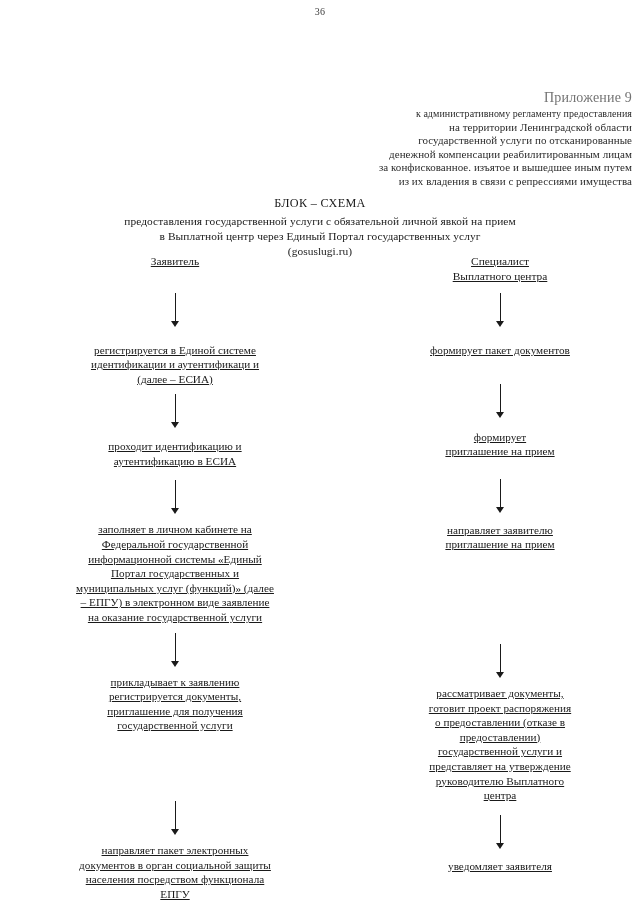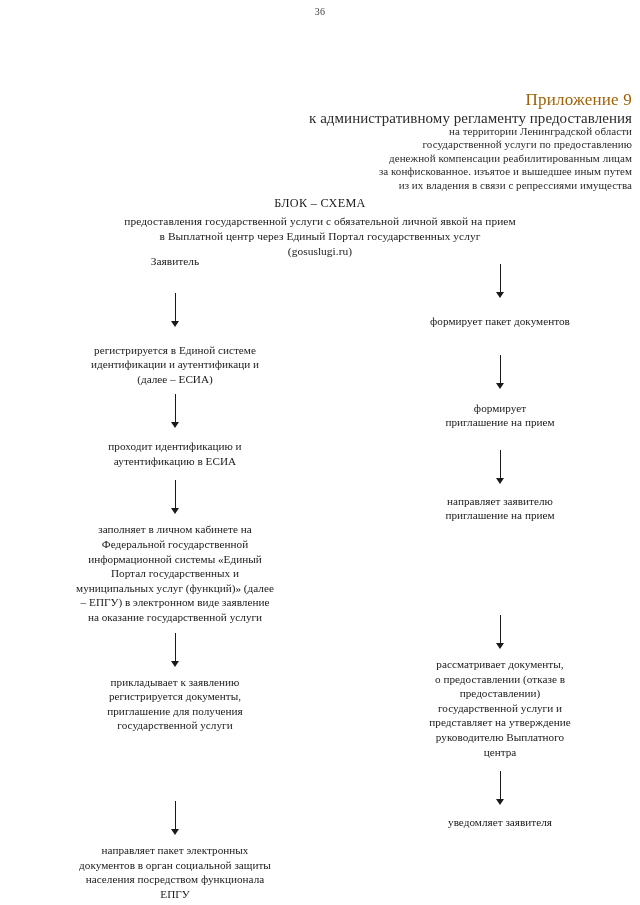--- a/index.html
+++ b/index.html
@@ -31,27 +31,27 @@
 
   
   .appendix {
     position: absolute;
     top: 90px;
     right: 8px;
     width: 430px;
     text-align: right;
   }
   .appendix-title {
-    font-size: 17px;
-    color: #a16207;
+    font-size: 14px;
+    color: #737373;
     letter-spacing: 0.2px;
     margin-bottom: 2px;
   }
   .appendix-line {
-    font-size: 15px;
+    font-size: 10px;
     line-height: 12.6px;
     color: #2b2b2b;
     letter-spacing: 0.05px;
   }
   .appendix-line.big {
     font-size: 11px;
     line-height: 13.5px;
   }
 
   
@@ -90,21 +90,21 @@
     margin-bottom: 0;
   }
 
   
   .node {
     text-align: center;
     font-size: 11.2px;
     line-height: 14.6px;
     letter-spacing: 0.02px;
   }
-  .node-line { display: block; }
+  .node-line { display: block; text-decoration: underline; }
 
   
   .arrow {
     position: relative;
     margin: 0 auto;
     width: 9px;
   }
   .arrow .shaft {
     position: absolute;
     left: 4px;
@@ -128,21 +128,21 @@
 <body>
 
 <div class="page">
 
   <div class="page-number">36</div>
 
   <div class="appendix">
     <div class="appendix-title">Приложение  9</div>
     <div class="appendix-line">к  административному регламенту предоставления</div>
     <div class="appendix-line big">на территории Ленинградской области</div>
-    <div class="appendix-line big">государственной услуги по  предоставлению</div>
+    <div class="appendix-line big">государственной услуги по  отсканированные</div>
     <div class="appendix-line big">денежной компенсации реабилитированным лицам</div>
     <div class="appendix-line big">за конфискованное. изъятое и вышедшее  иным путем</div>
     <div class="appendix-line big">из их владения в связи с репрессиями имущества</div>
   </div>
 
   <div class="doc-title">
     <div class="doc-title-main">БЛОК – СХЕМА</div>
     <div class="doc-title-sub">предоставления государственной услуги  с обязательной личной явкой на прием</div>
     <div class="doc-title-sub">в Выплатной центр через Единый Портал государственных услуг</div>
     <div class="doc-title-sub">(gosuslugi.ru)</div>
@@ -218,20 +218,24 @@
 
     <div class="node">
       <span class="node-line">направляет пакет электронных</span>
       <span class="node-line">документов в орган социальной защиты</span>
       <span class="node-line">населения посредством функционала</span>
       <span class="node-line">ЕПГУ</span>
     </div>
   </div>
 
   <div class="col col-right">
+    <div class="col-head">
+      <span class="node-line">Специалист</span>
+      <span class="node-line">Выплатного центра</span>
+    </div>
 
     <div class="spacer" style="height:10px"></div>
     <div class="arrow" style="height:34px">
       <div class="shaft" style="height:28px"></div>
       <div class="head" style="top:28px"></div>
     </div>
     <div class="spacer" style="height:16px"></div>
 
     <div class="node">
       <span class="node-line">формирует пакет документов</span>
@@ -263,20 +267,21 @@
 
     <div class="spacer" style="height:92px"></div>
     <div class="arrow" style="height:34px">
       <div class="shaft" style="height:28px"></div>
       <div class="head" style="top:28px"></div>
     </div>
     <div class="spacer" style="height:8px"></div>
 
     <div class="node">
       <span class="node-line">рассматривает документы,</span>
+      <span class="node-line">готовит проект распоряжения</span>
       <span class="node-line">о предоставлении (отказе в</span>
       <span class="node-line">предоставлении)</span>
       <span class="node-line">государственной услуги и</span>
       <span class="node-line">представляет на утверждение</span>
       <span class="node-line">руководителю Выплатного</span>
       <span class="node-line">центра</span>
     </div>
 
     <div class="spacer" style="height:12px"></div>
     <div class="arrow" style="height:34px">

